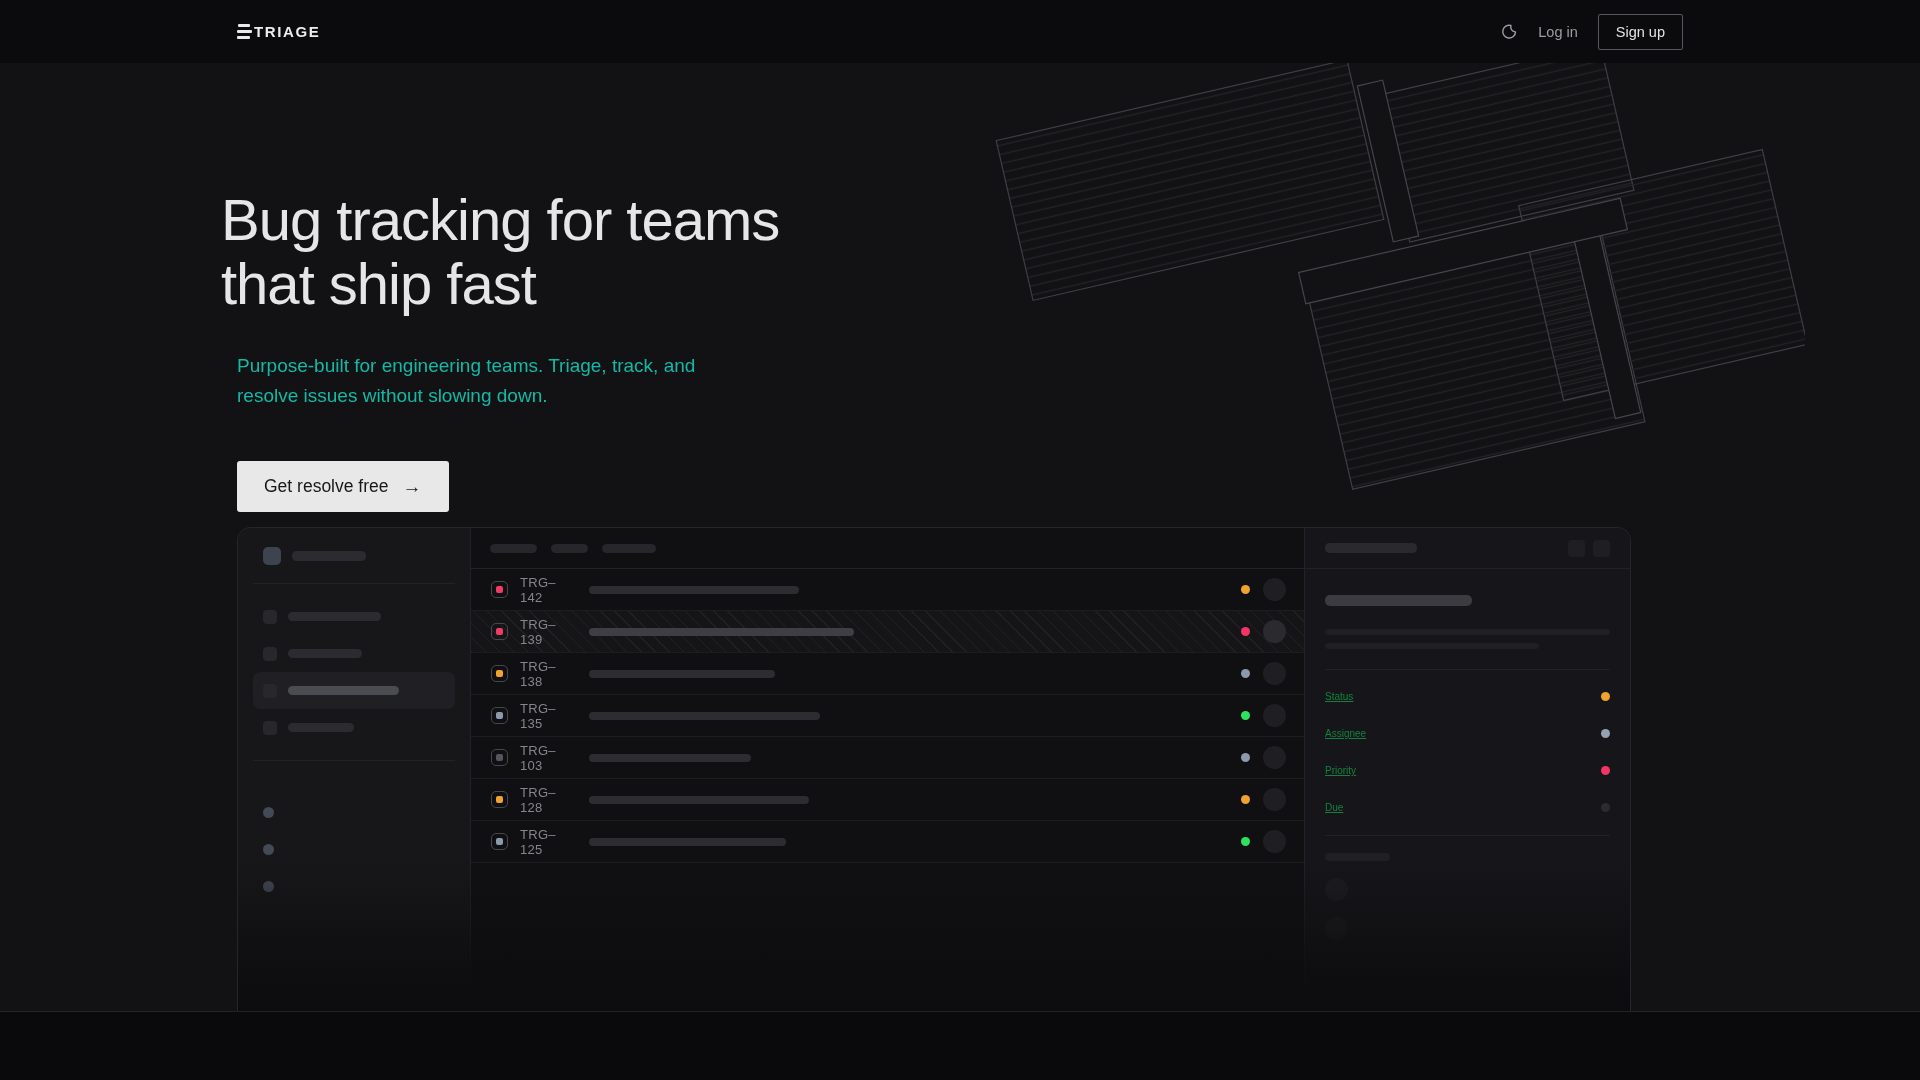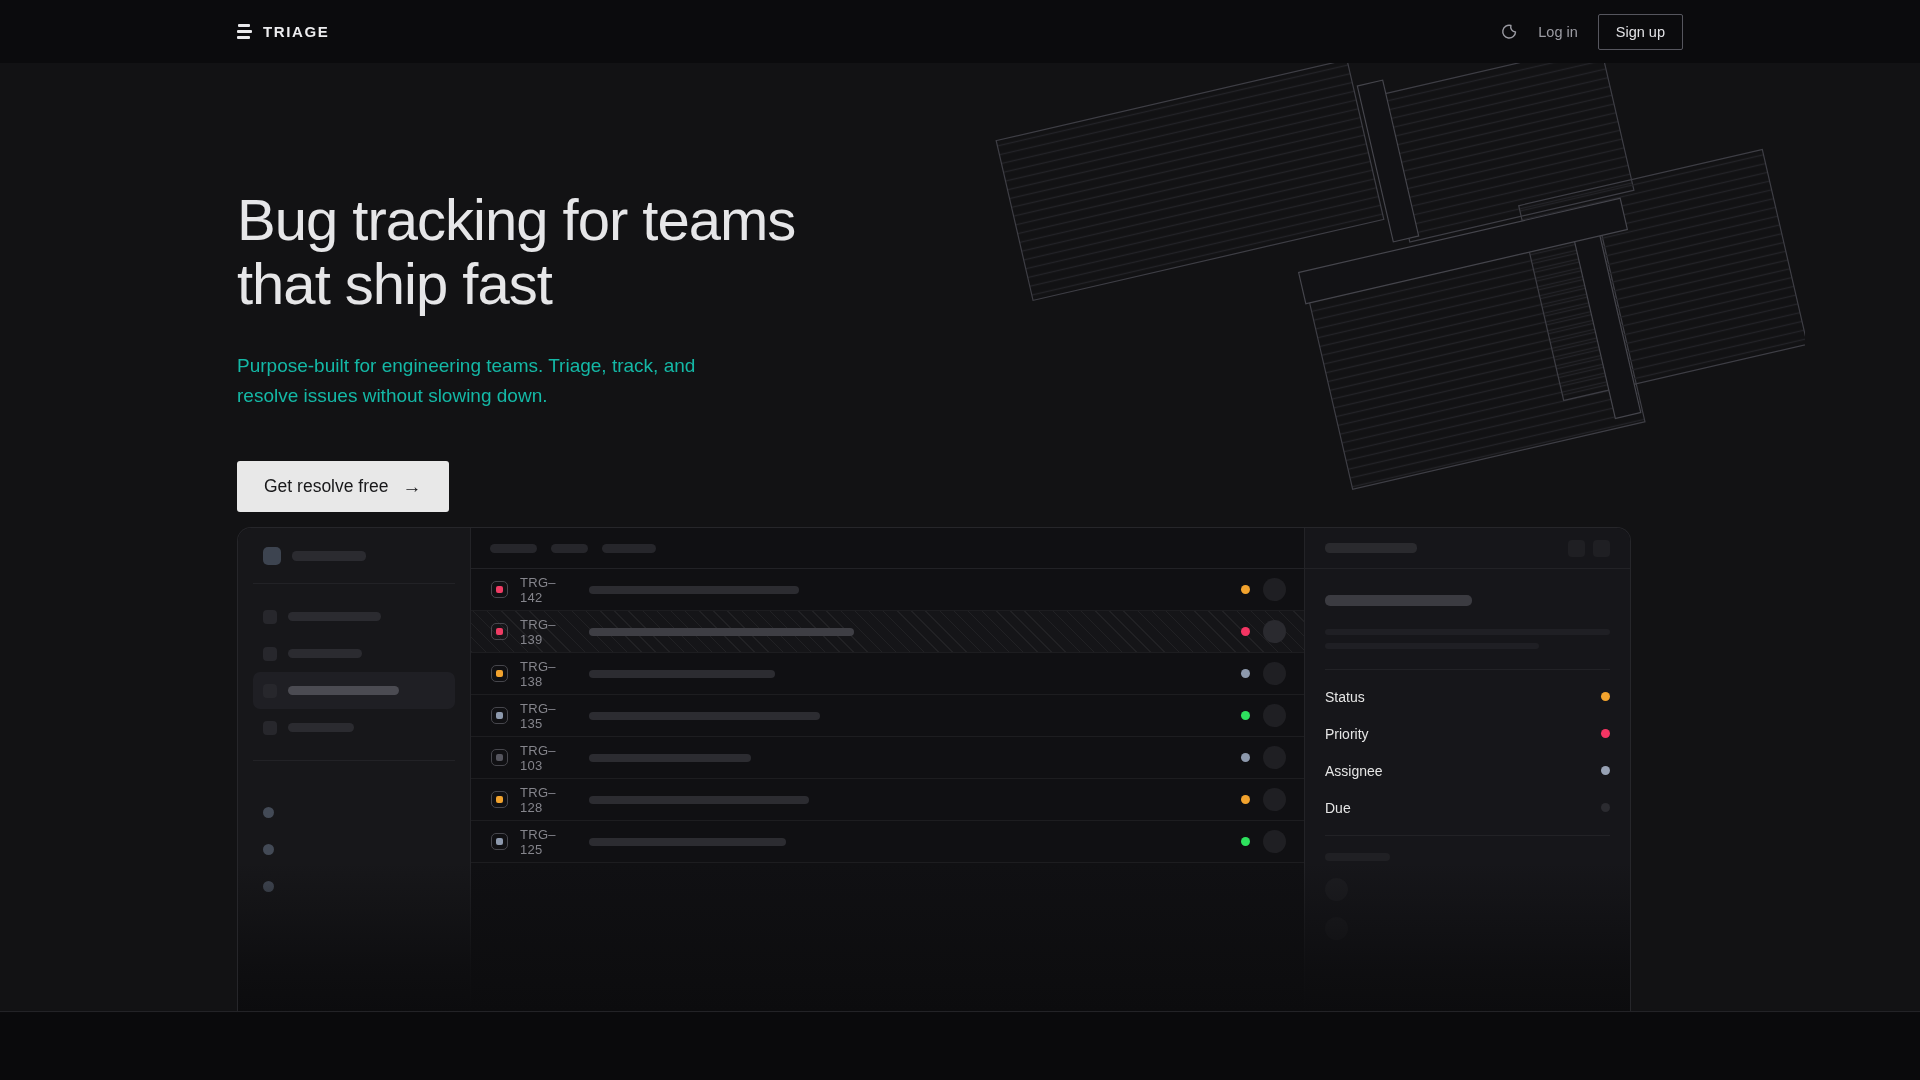--- a/index.html
+++ b/index.html
@@ -3,38 +3,38 @@
 <meta charset="utf-8">
 <style>
   * { margin:0; padding:0; box-sizing:border-box; }
   html,body { width:1920px; height:1080px; overflow:hidden; background:#0b0b0d;
     font-family:"Liberation Sans", sans-serif; }
   .stage { position:relative; width:1920px; height:1080px; background:#0b0b0d; }
 
   
   .nav { position:absolute; left:0; top:0; width:1920px; height:63px; background:#0b0b0d;
     display:flex; align-items:center; padding:0 237px; z-index:30; }
-  .brand { display:flex; align-items:center; gap:11px; cursor:pointer; }
+  .brand { display:flex; align-items:center; gap:2px; cursor:pointer; }
   .brand-icon { display:flex; flex-direction:column; gap:2.5px; }
   .brand-icon i { display:block; height:3.5px; border-radius:1px; background:#e9e9eb; }
   .brand-icon i:nth-child(1){ width:12px; margin-left:1px; }
   .brand-icon i:nth-child(2){ width:15px; }
   .brand-icon i:nth-child(3){ width:13px; }
   .brand-name { font-size:15px; font-weight:bold; letter-spacing:1.6px; color:#ededef; }
   .nav-right { margin-left:auto; display:flex; align-items:center; gap:20px; }
   .moon { width:17px; height:17px; cursor:pointer; }
   .login { font-size:14.5px; color:#9c9ca3; cursor:pointer; }
   .signup { font-size:14.5px; color:#e2e2e5; border:1px solid #56565e; border-radius:2px;
     background:transparent; padding:9px 17px; cursor:pointer; font-family:inherit; }
 
   
   .hero { position:absolute; left:0; top:63px; width:1920px; height:949px;
     background:#121214; border-bottom:1px solid #232327; overflow:hidden; }
   .deco { position:absolute; left:985px; top:-8px; width:820px; height:440px; z-index:1; }
-  .h1 { position:absolute; left:237px; top:125px; font-size:58px; line-height:64px;
+  .h1 { position:absolute; left:221px; top:125px; font-size:58px; line-height:64px;
     font-weight:500; letter-spacing:-1px; color:#e6e6e8; z-index:5; }
   .sub { position:absolute; left:237px; top:288px; font-size:19px; line-height:30px;
     color:#14b8a6; z-index:5; }
   .cta { position:absolute; left:237px; top:398px; height:51px; padding:0 27px;
     background:#e8e8e8; color:#18181a; border:none; border-radius:3px; font-family:inherit;
     font-size:17.5px; font-weight:500; display:flex; align-items:center; gap:14px;
     cursor:pointer; z-index:5; }
   .cta .arr { font-size:19px; font-weight:normal; }
 
   
@@ -98,21 +98,21 @@
   .panel-body { padding:20px; }
   .title-skel { width:147px; height:11px; border-radius:5px; background:#3b3b41;
     margin-top:6px; }
   .line-skel { height:6px; border-radius:3px; background:#1f1f24; }
   .line-skel.l1 { margin-top:23px; width:100%; }
   .line-skel.l2 { margin-top:8px; width:214px; }
   .p-div { height:1px; background:#222226; }
   .p-div.d1 { margin-top:20px; }
   .field-rows { margin-top:8px; }
   .field-row { height:37px; display:flex; align-items:center; }
-  .field-label { font-size:14px; color:#e5e5e5; }
+  .field-label { font-size:10px; color:#15803d;text-decoration:underline; }
   .field-dot { width:9px; height:9px; border-radius:50%; margin-left:auto; }
   .p-div.d2 { margin-top:9px; }
   .panel-label.pill { display:block; width:65px; height:8px; background:#202024;
     margin-top:17px; }
   .p-avatar { width:23px; height:23px; border-radius:50%; background:#1d1d21; }
   .p-avatar.a1 { margin-top:17px; } .p-avatar.a2 { margin-top:16px; }
 
   
   .footer { position:absolute; left:0; bottom:0; width:1920px; height:67px; background:#0a0a0c; }
 </style>
@@ -305,26 +305,26 @@
           <div class="title-skel"></div>
           <div class="line-skel l1"></div>
           <div class="line-skel l2"></div>
           <div class="p-div d1"></div>
           <div class="field-rows" id="field-rows">
               <div class="field-row">
     <span class="field-label">Status</span>
     <span class="field-dot" style="background: rgb(242, 163, 46);"></span>
   </div>
               <div class="field-row">
+    <span class="field-label">Assignee</span>
+    <span class="field-dot" style="background: rgb(151, 161, 180);"></span>
+  </div>
+              <div class="field-row">
     <span class="field-label">Priority</span>
     <span class="field-dot" style="background: rgb(244, 53, 99);"></span>
-  </div>
-              <div class="field-row">
-    <span class="field-label">Assignee</span>
-    <span class="field-dot" style="background: rgb(151, 161, 180);"></span>
   </div>
               <div class="field-row">
     <span class="field-label">Due</span>
     <span class="field-dot" style="background: rgb(43, 43, 48);"></span>
   </div>
             </div>
           <div class="p-div d2"></div>
           <span class="panel-label pill"></span>
           <div class="p-avatar a1"></div>
           <div class="p-avatar a2"></div>

